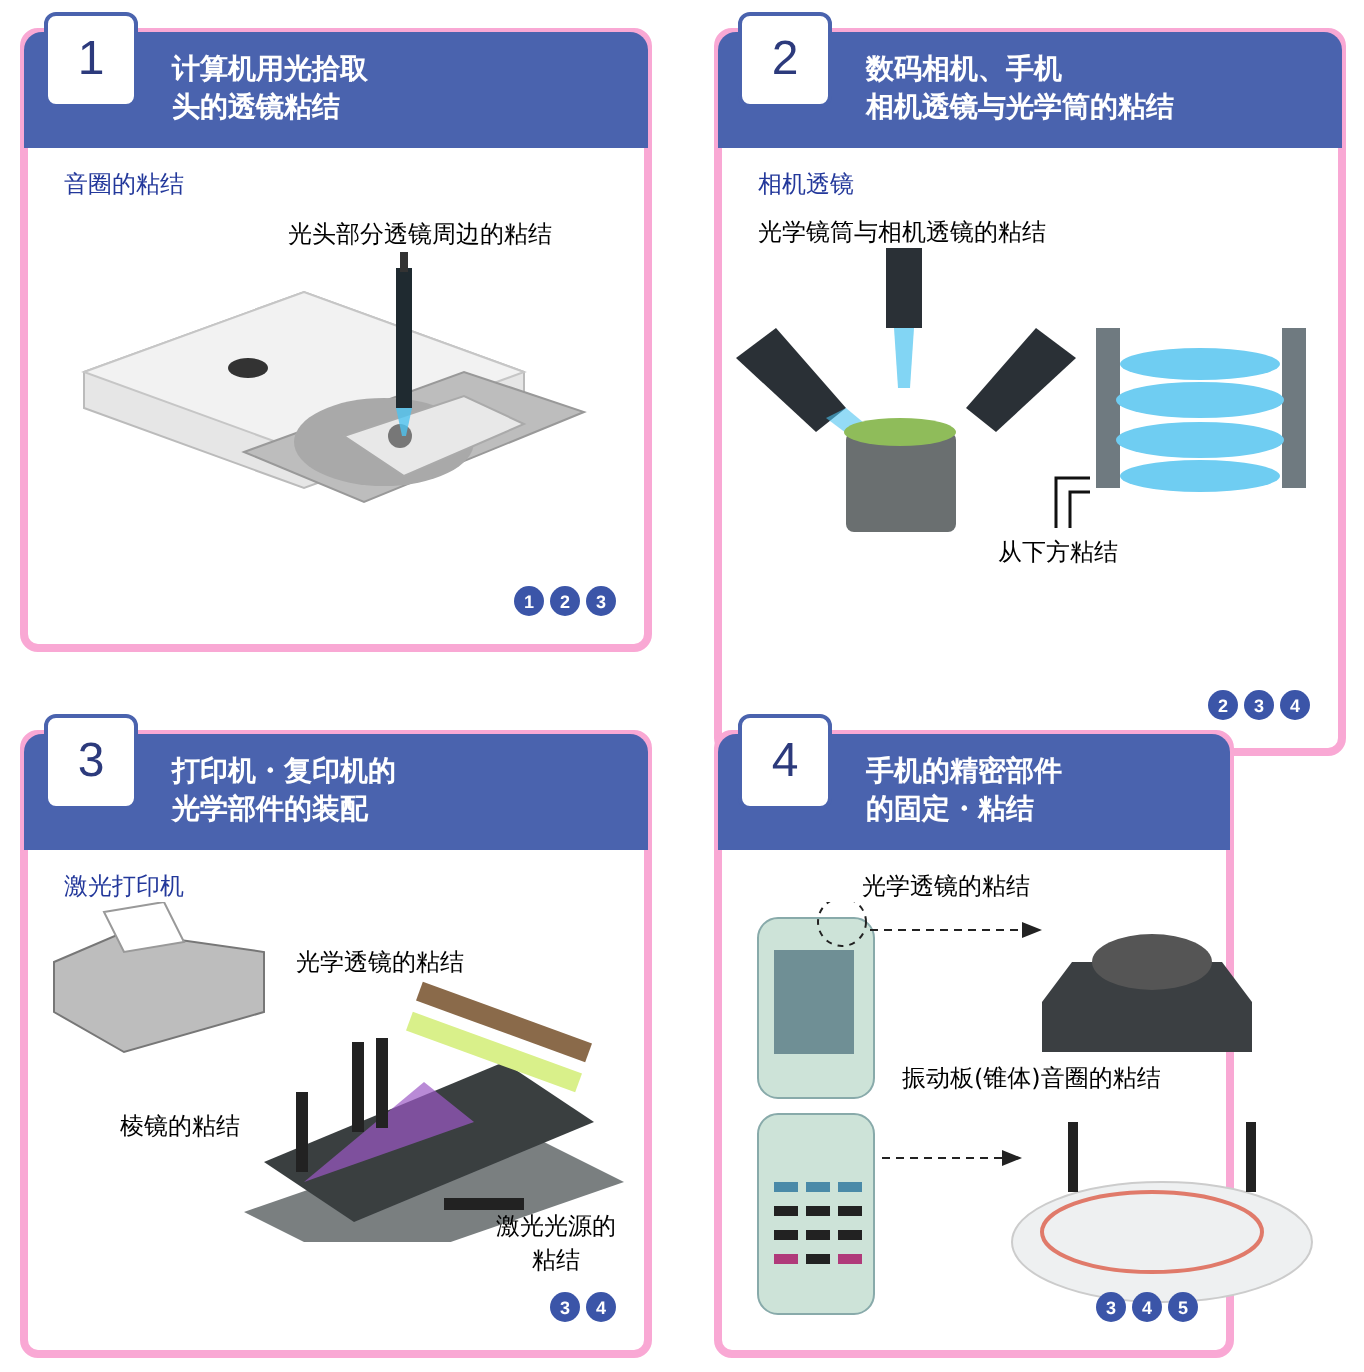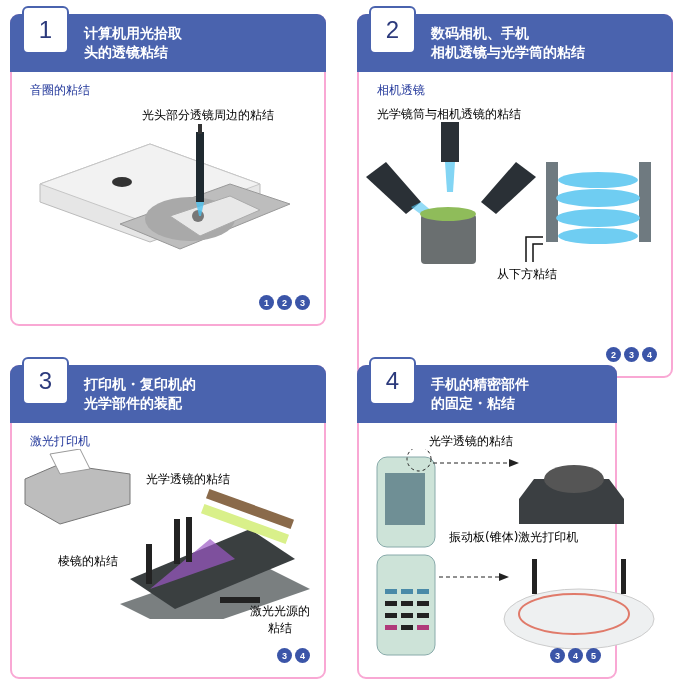--- a/index.html
+++ b/index.html
@@ -1,17 +1,17 @@
 <!DOCTYPE html>
 <html><head>
 <meta charset="utf-8">
 <style>
   html,body{margin:0;padding:0;background:#fff;}
   body{width:682px;height:686px;position:relative;overflow:hidden;font-family:"DejaVu Sans","Liberation Sans",sans-serif;}
-  .card{position:absolute;border:2px solid #f9a8d4;border-radius:9px;background:#fff;box-sizing:border-box;}
+  .card{position:absolute;border:4px solid #f9a8d4;border-radius:9px;background:#fff;box-sizing:border-box;}
   .card-header{position:absolute;left:-2px;right:-2px;top:-2px;height:58px;background:#4a63ae;border-radius:9px 9px 0 0;}
   .num-box{position:absolute;width:47px;height:48px;background:#fff;border:2px solid #4a63ae;border-radius:6px;box-sizing:border-box;display:flex;align-items:center;justify-content:center;font-size:24px;color:#2c3a7c;font-family:"Liberation Sans",sans-serif;}
   .card-title{position:absolute;color:#fff;font-weight:bold;font-size:14px;line-height:19px;white-space:pre-line;}
   .subtitle{position:absolute;color:#23389b;font-size:12px;}
   .label{position:absolute;color:#000000;font-size:12px;white-space:pre-line;}
   .refs{position:absolute;display:flex;gap:3px;}
   .ref{width:15px;height:15px;border-radius:50%;background:#3b55a8;color:#fff;font-size:9px;font-weight:bold;display:flex;align-items:center;justify-content:center;font-family:"Liberation Sans",sans-serif;}
   .illus{position:absolute;}
 </style>
 </head>
@@ -130,20 +130,20 @@
     <polygon points="140,10 150,14 140,18" fill="#222"></polygon>
     <line x1="70" y1="128" x2="130" y2="128" stroke="#222" stroke-dasharray="4,3"></line>
     <polygon points="130,124 140,128 130,132" fill="#222"></polygon>
     <polygon points="165,30 240,30 255,50 255,75 150,75 150,50" fill="#3b3f42"></polygon>
     <ellipse cx="205" cy="30" rx="30" ry="14" fill="#555"></ellipse>
     <ellipse cx="210" cy="170" rx="75" ry="30" fill="#eef0f1" stroke="#ccc"></ellipse>
     <ellipse cx="205" cy="165" rx="55" ry="20" fill="none" stroke="#e07a6a" stroke-width="2"></ellipse>
     <rect x="163" y="110" width="5" height="35" fill="#222"></rect>
     <rect x="252" y="110" width="5" height="35" fill="#222"></rect>
   </svg>
-  <div class="label" style="left:90px;top:162px;">振动板(锥体)激光打印机</div>
+  <div class="label" style="left:90px;top:162px;">振动板(锥体)音圈的粘结</div>
   <div class="refs" style="right:14px;bottom:14px;">
     <div class="ref">3</div>
     <div class="ref">4</div>
     <div class="ref">5</div>
   </div>
 </div>
 <div class="num-box" style="left:369px;top:357px;">4</div>
 
 </body></html>

